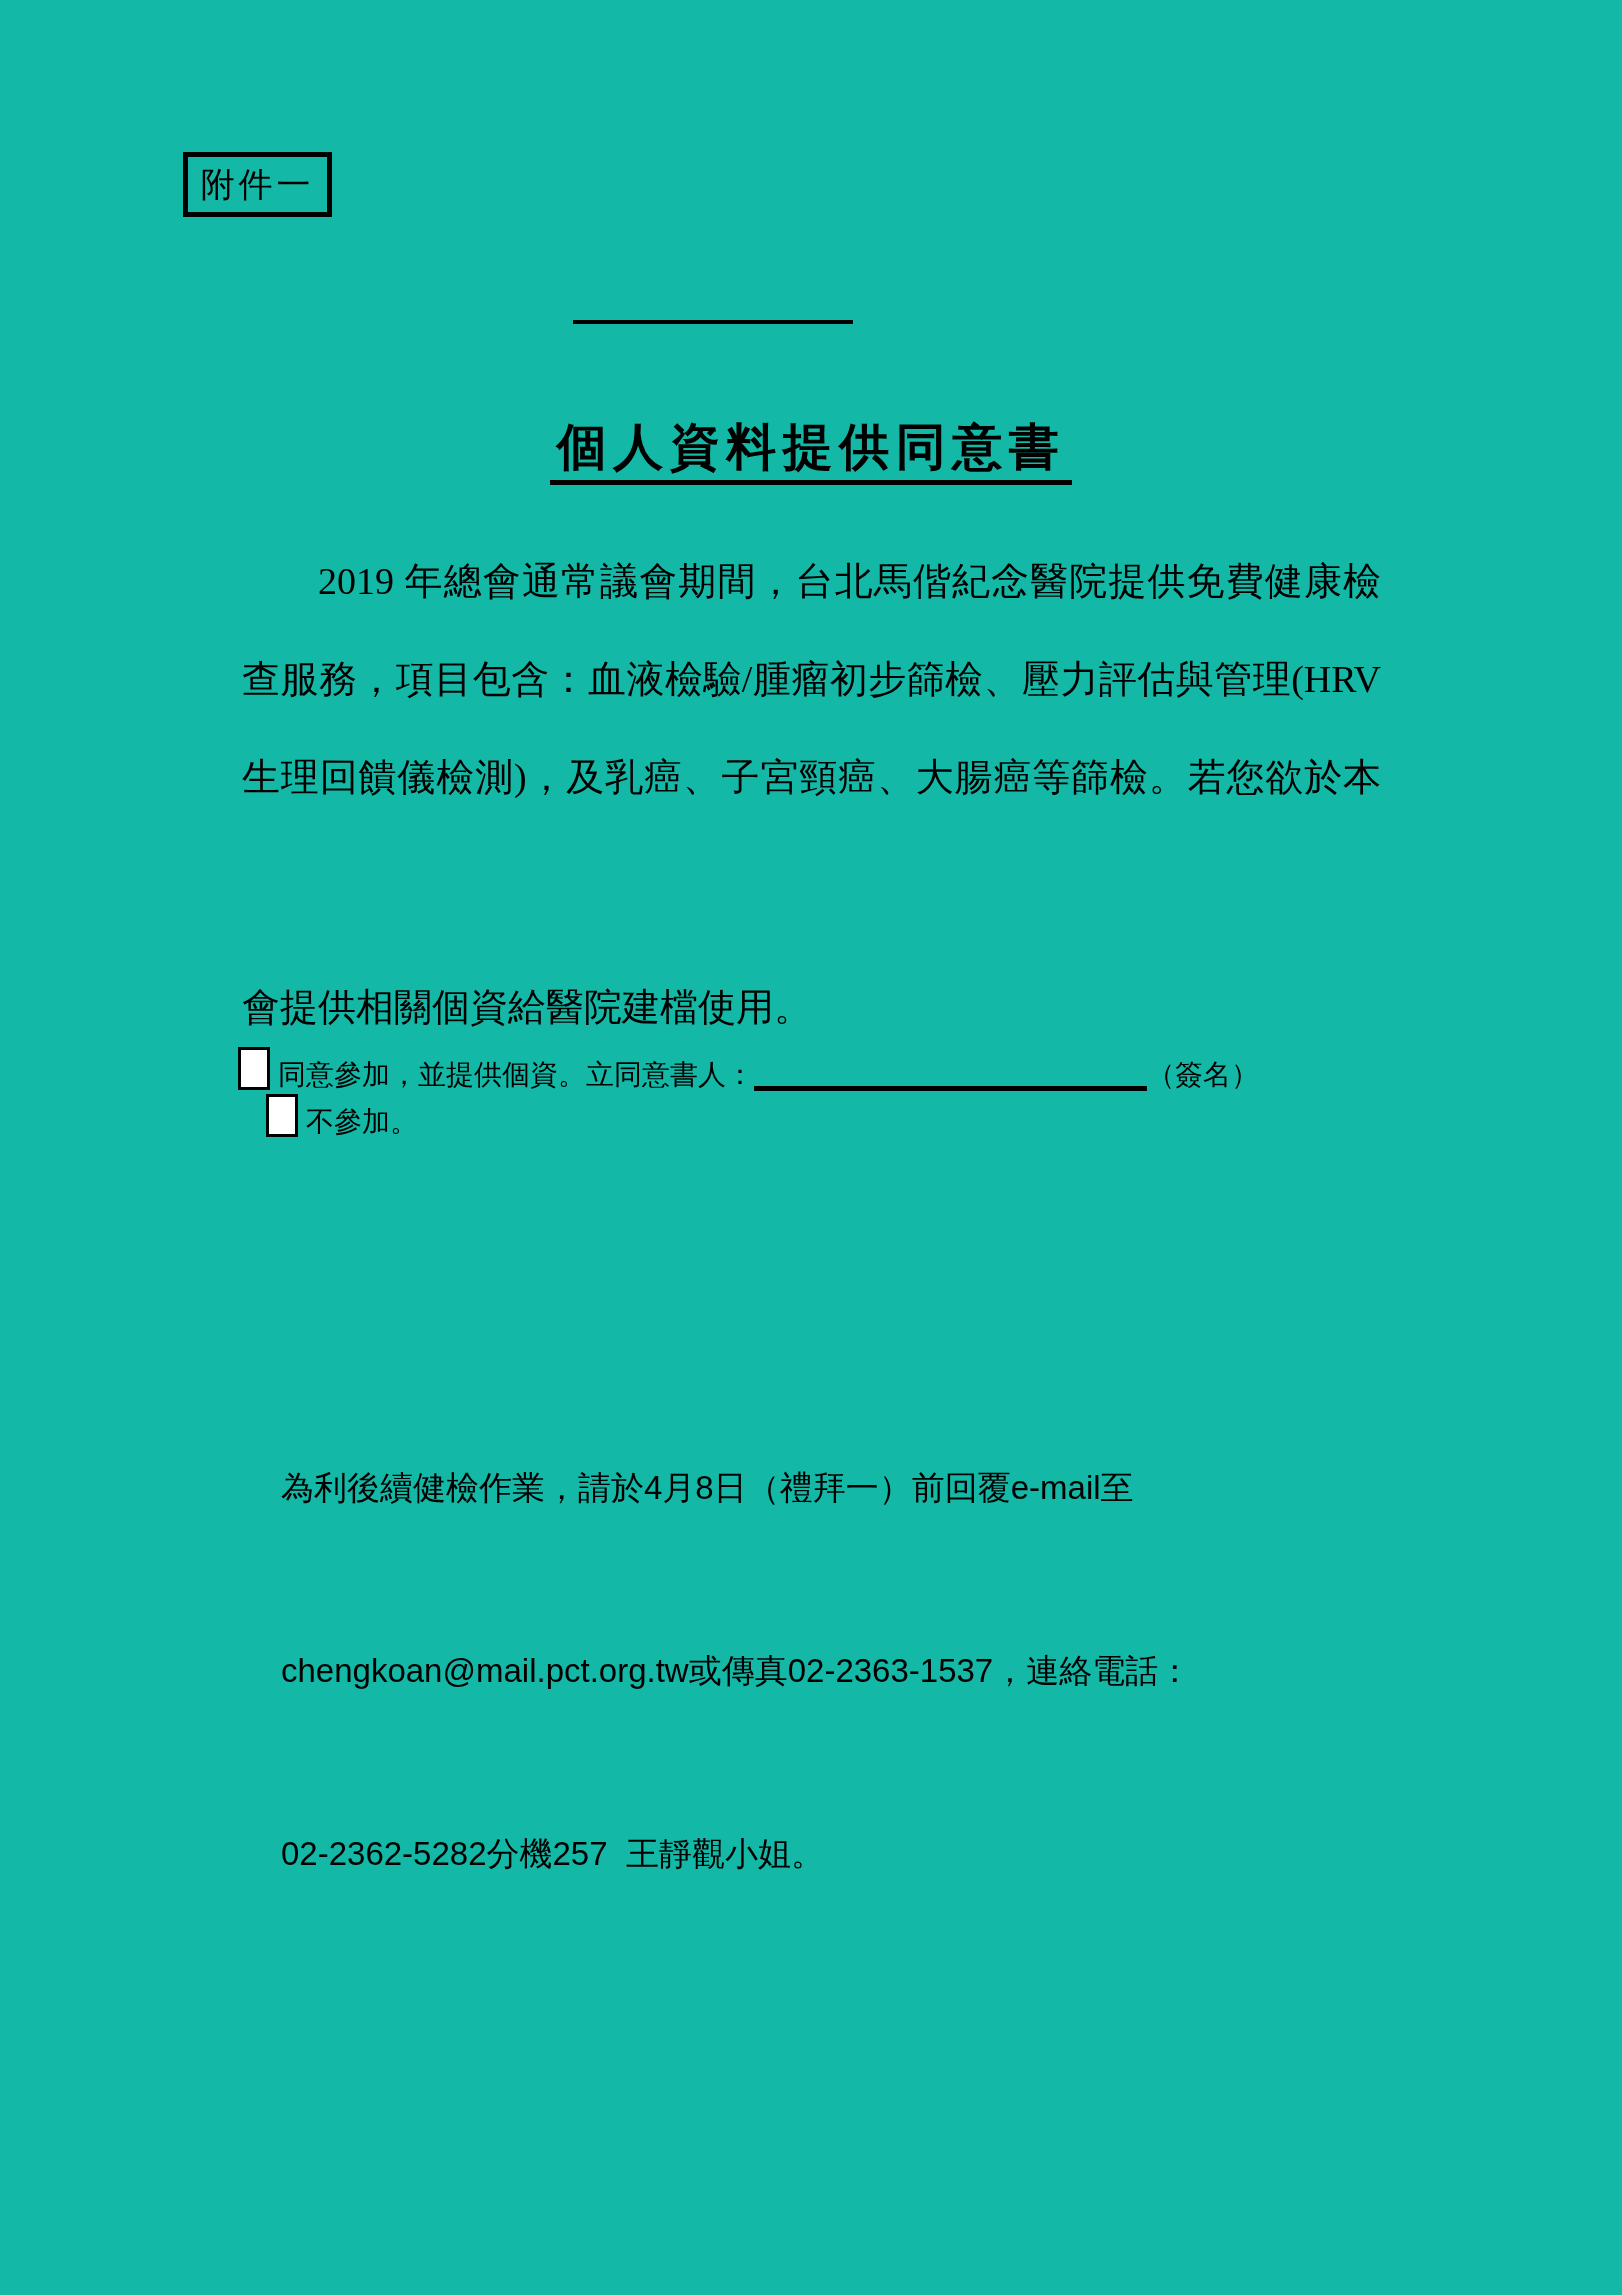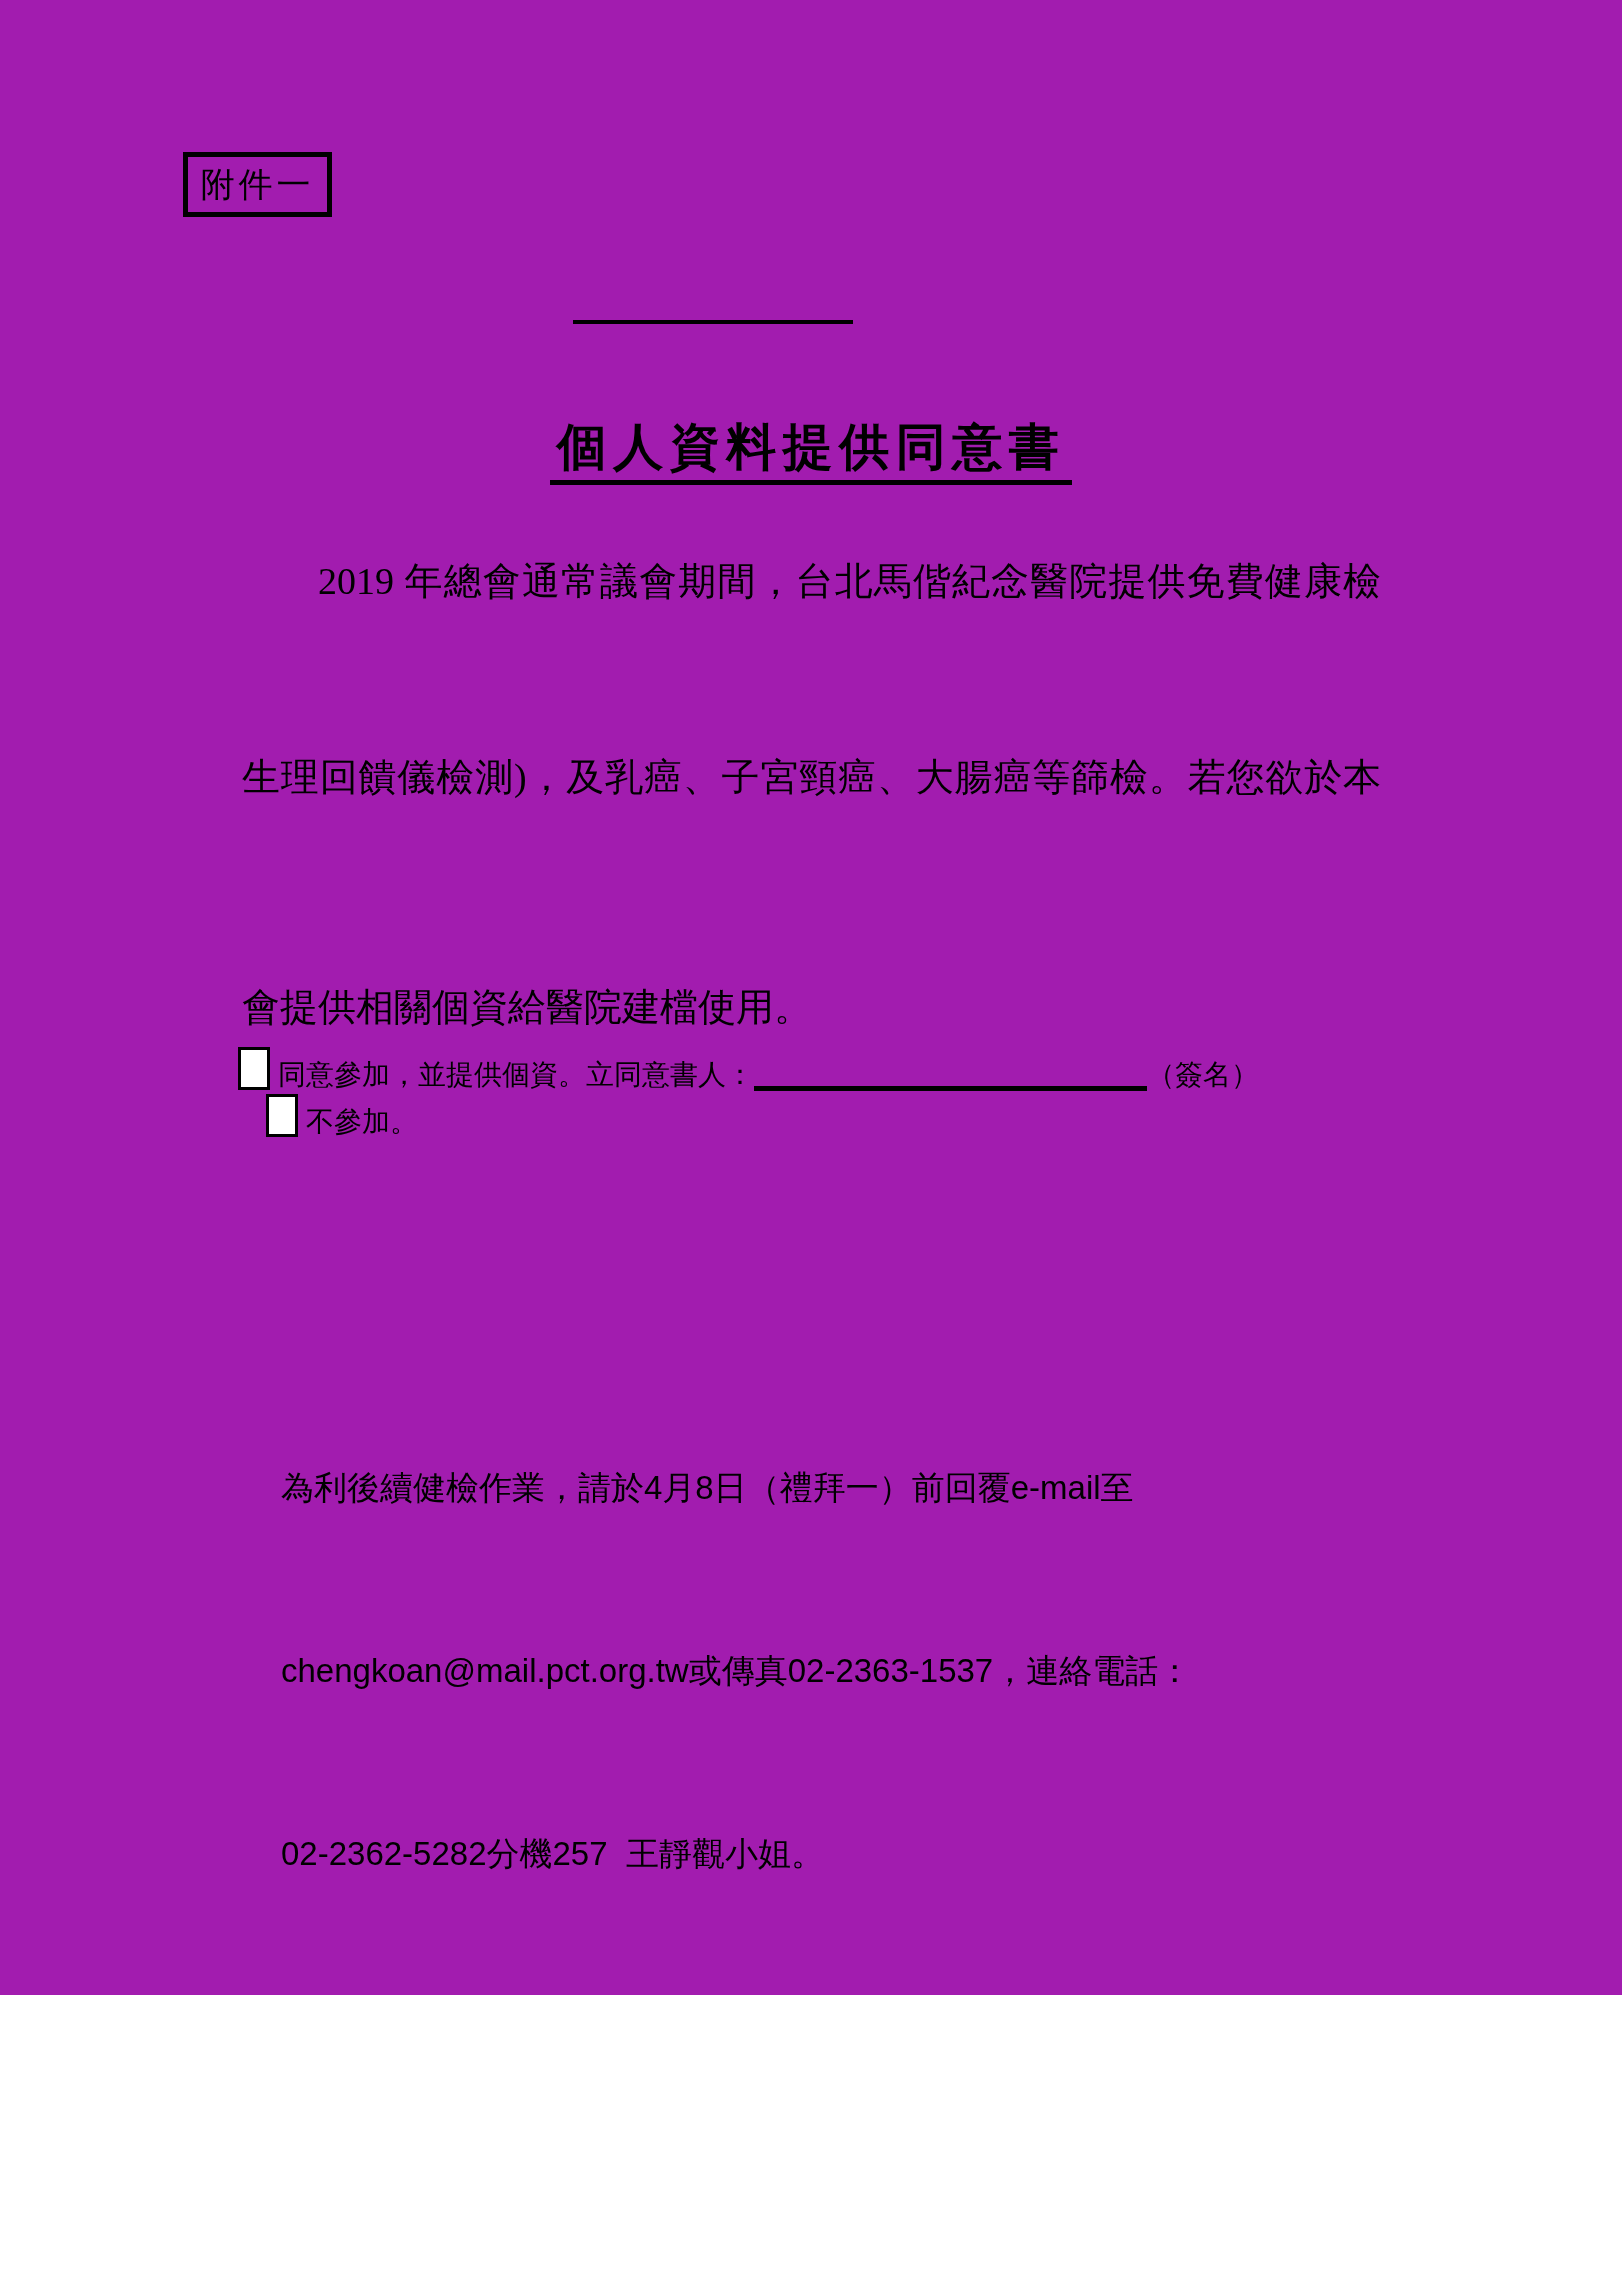--- a/index.html
+++ b/index.html
@@ -1,20 +1,20 @@
 <!DOCTYPE html>
 <html style="font-size:10.5px"><head>
 <meta charset="utf-8">
 <style>
   html, body { margin: 0; padding: 0; background: #ffffff; }
   .page {
     position: relative;
     width: 1622px;
-    height: 1995px;
-    background: #a21caf;
+    height: 2295px;
+    background: #14b8a6;
     color: #000000;
     font-family: "Liberation Serif", "DejaVu Serif", serif;
     overflow: hidden;
   }
 
   
   .attachment-box {
     position: absolute;
     left: 183px;
     top: 152px;
@@ -121,20 +121,21 @@
   <div class="affiliation">
     <span class="blank-line affiliation-blank"></span>
   </div>
 
   <h1 class="doc-title">
     <span class="title-underline">個人資料提供同意書</span>
   </h1>
 
   <div class="body-line just indent-first" style="top:558px;">2019 年總會通常議會期間，台北馬偕紀念醫院提供免費健康檢</div>
 
+  <div class="body-line just" style="top:656px;">查服務，項目包含：血液檢驗/腫瘤初步篩檢、壓力評估與管理(HRV</div>
 
   <div class="body-line just" style="top:754px;">生理回饋儀檢測)，及乳癌、子宮頸癌、大腸癌等篩檢。若您欲於本</div>
 
 
   <div class="body-line" style="top:952px;margin-top:32px;">會提供相關個資給醫院建檔使用。</div>
 
   <div class="option-row" style="top:1047px;">
     <span class="checkbox"></span><span>同意參加，並提供個資。立同意書人：</span><span class="blank-line signature-blank"></span><span>（簽名）</span>
   </div>
 

